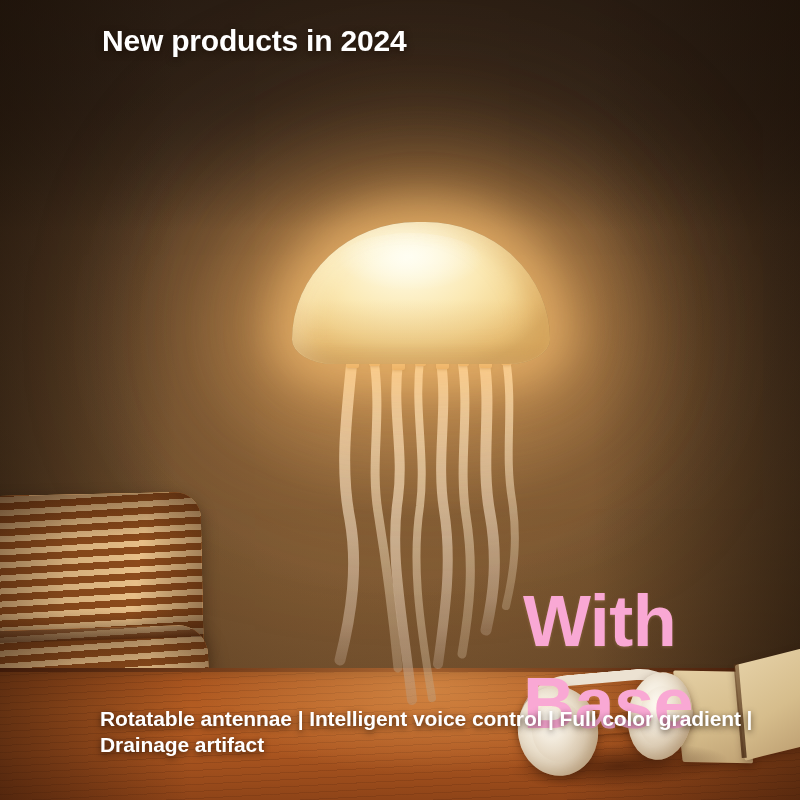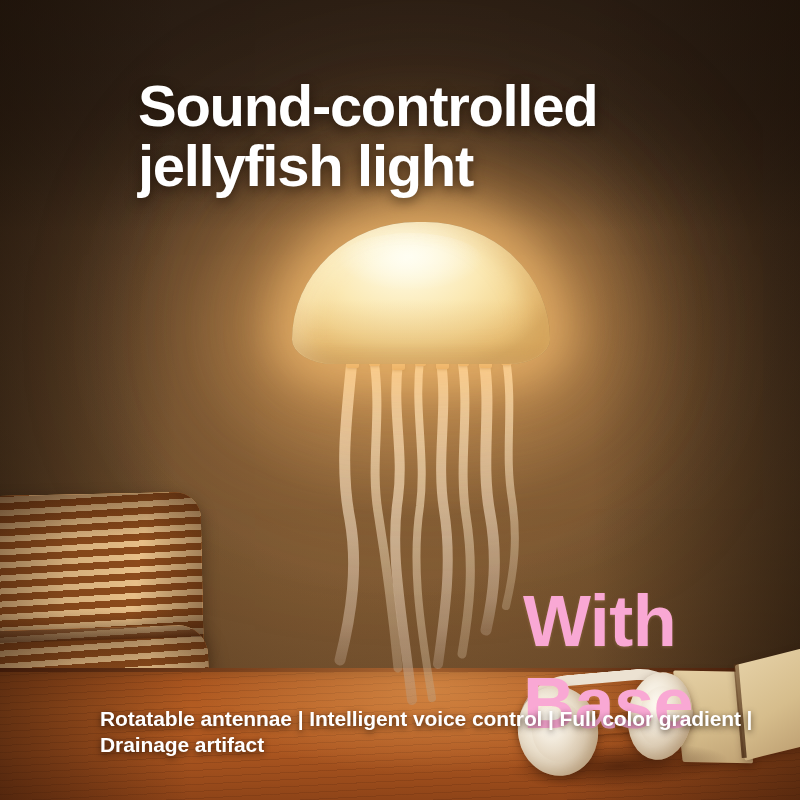--- a/index.html
+++ b/index.html
@@ -216,23 +216,20 @@
   <div class="socket" style="left:458px;top:354px;width:11px;height:12px;"></div>
   <div class="socket" style="left:479px;top:354px;width:13px;height:14px;"></div>
   <div class="socket" style="left:501px;top:353px;width:11px;height:12px;"></div>
 
   <div class="dome">
     <div class="dome-hl"></div>
     <div class="dome-shade"></div>
     <div class="dome-rim"></div>
   </div>
 
-
-  <div class="headline">
-    <span class="l1">Sound-controlled</span>
-    <span class="l2">jellyfish light</span>
-  </div>
+  <div class="kicker">New products in 2024</div>
+
 
   <div class="with-base">With Base</div>
 
   <div class="features">Rotatable antennae | Intelligent voice control | Full color gradient | Drainage artifact</div>
 
 </div>
 
 </body></html>

